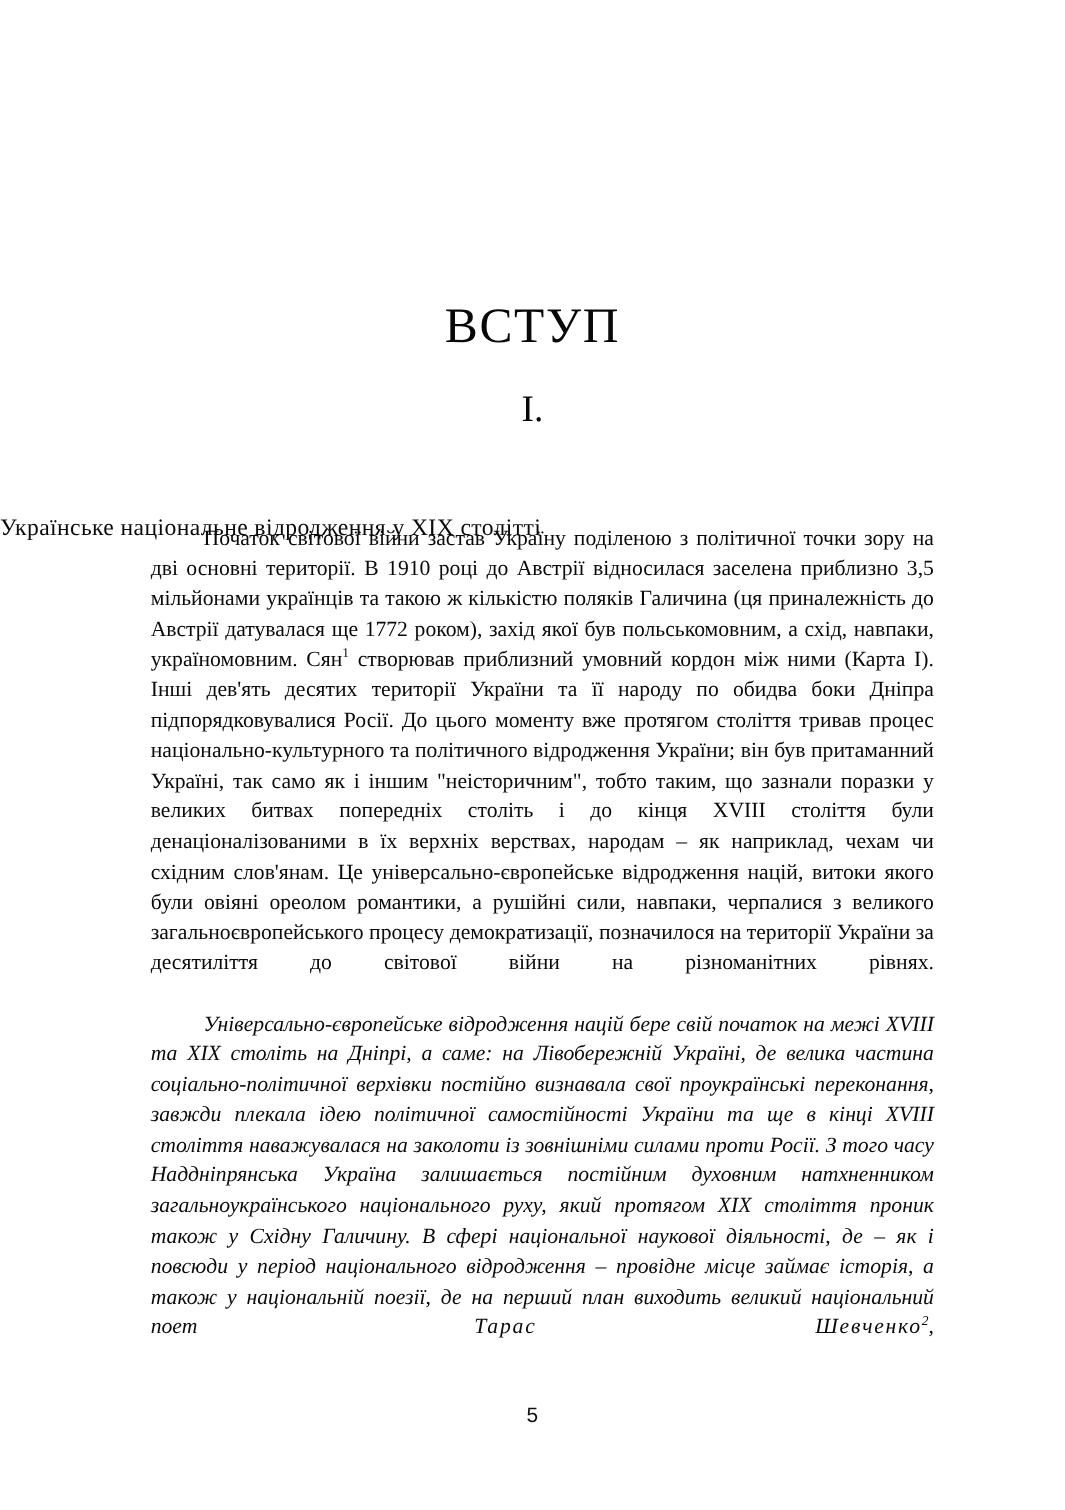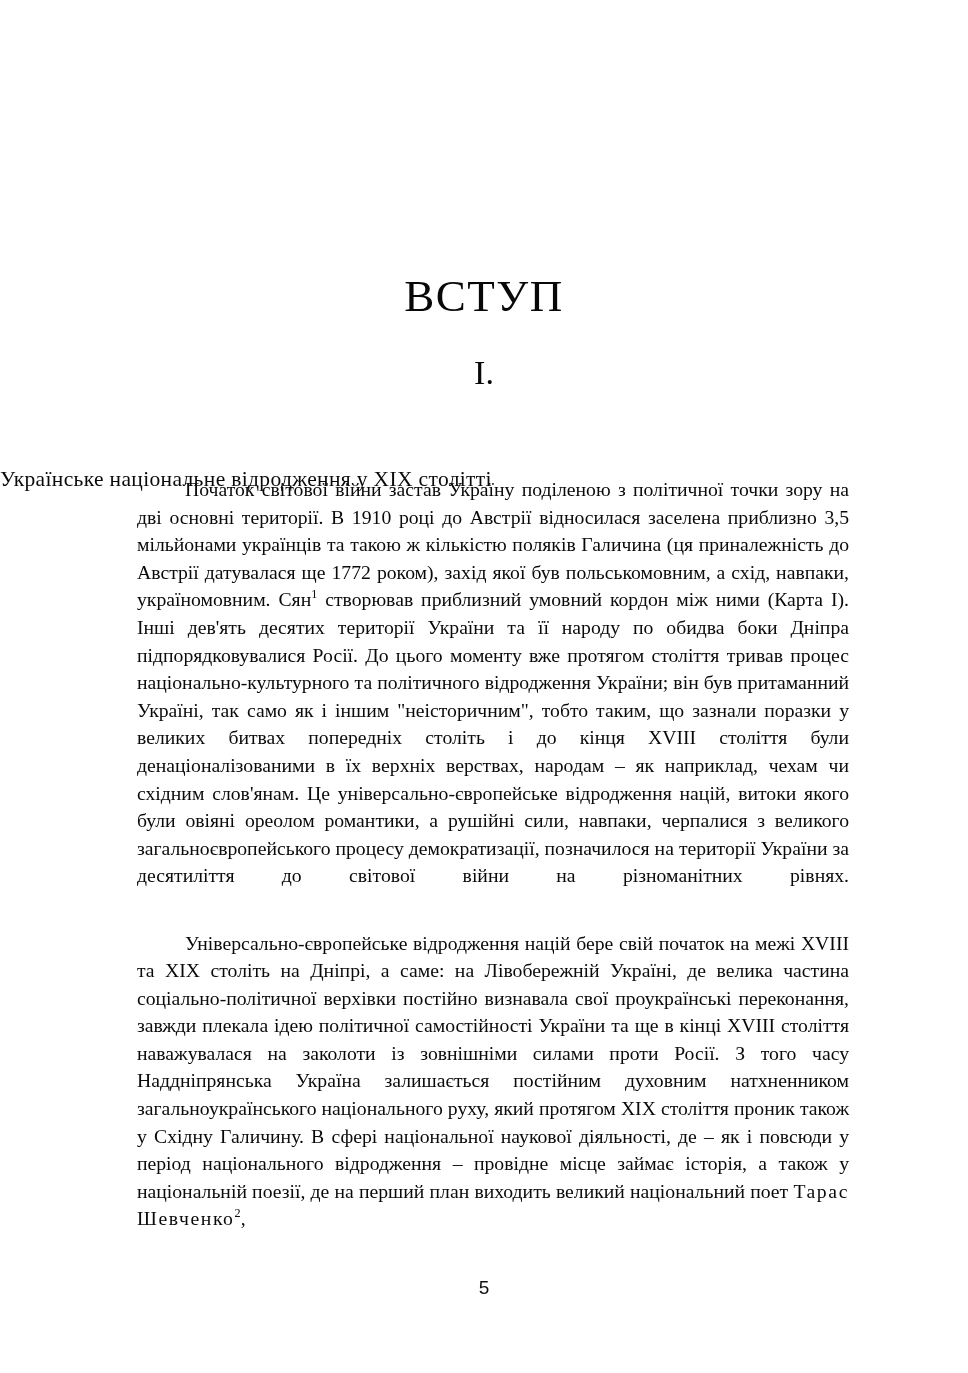--- a/index.html
+++ b/index.html
@@ -71,21 +71,22 @@
     text-align: justify;
     text-justify: inter-word;
     font-size: 19.7px;
     line-height: 27.6px;
     text-indent: 48px;
     color: #0a0a0a;
     hyphens: manual;
   }
 
   .body-para + .body-para {
-    margin-top: 12px;
+    margin-top: 0;
+    font-style: italic;
   }
 
   
   .body-para:after {
     content: "";
     display: inline-block;
     width: 100%;
   }
 
   sup.fn {

